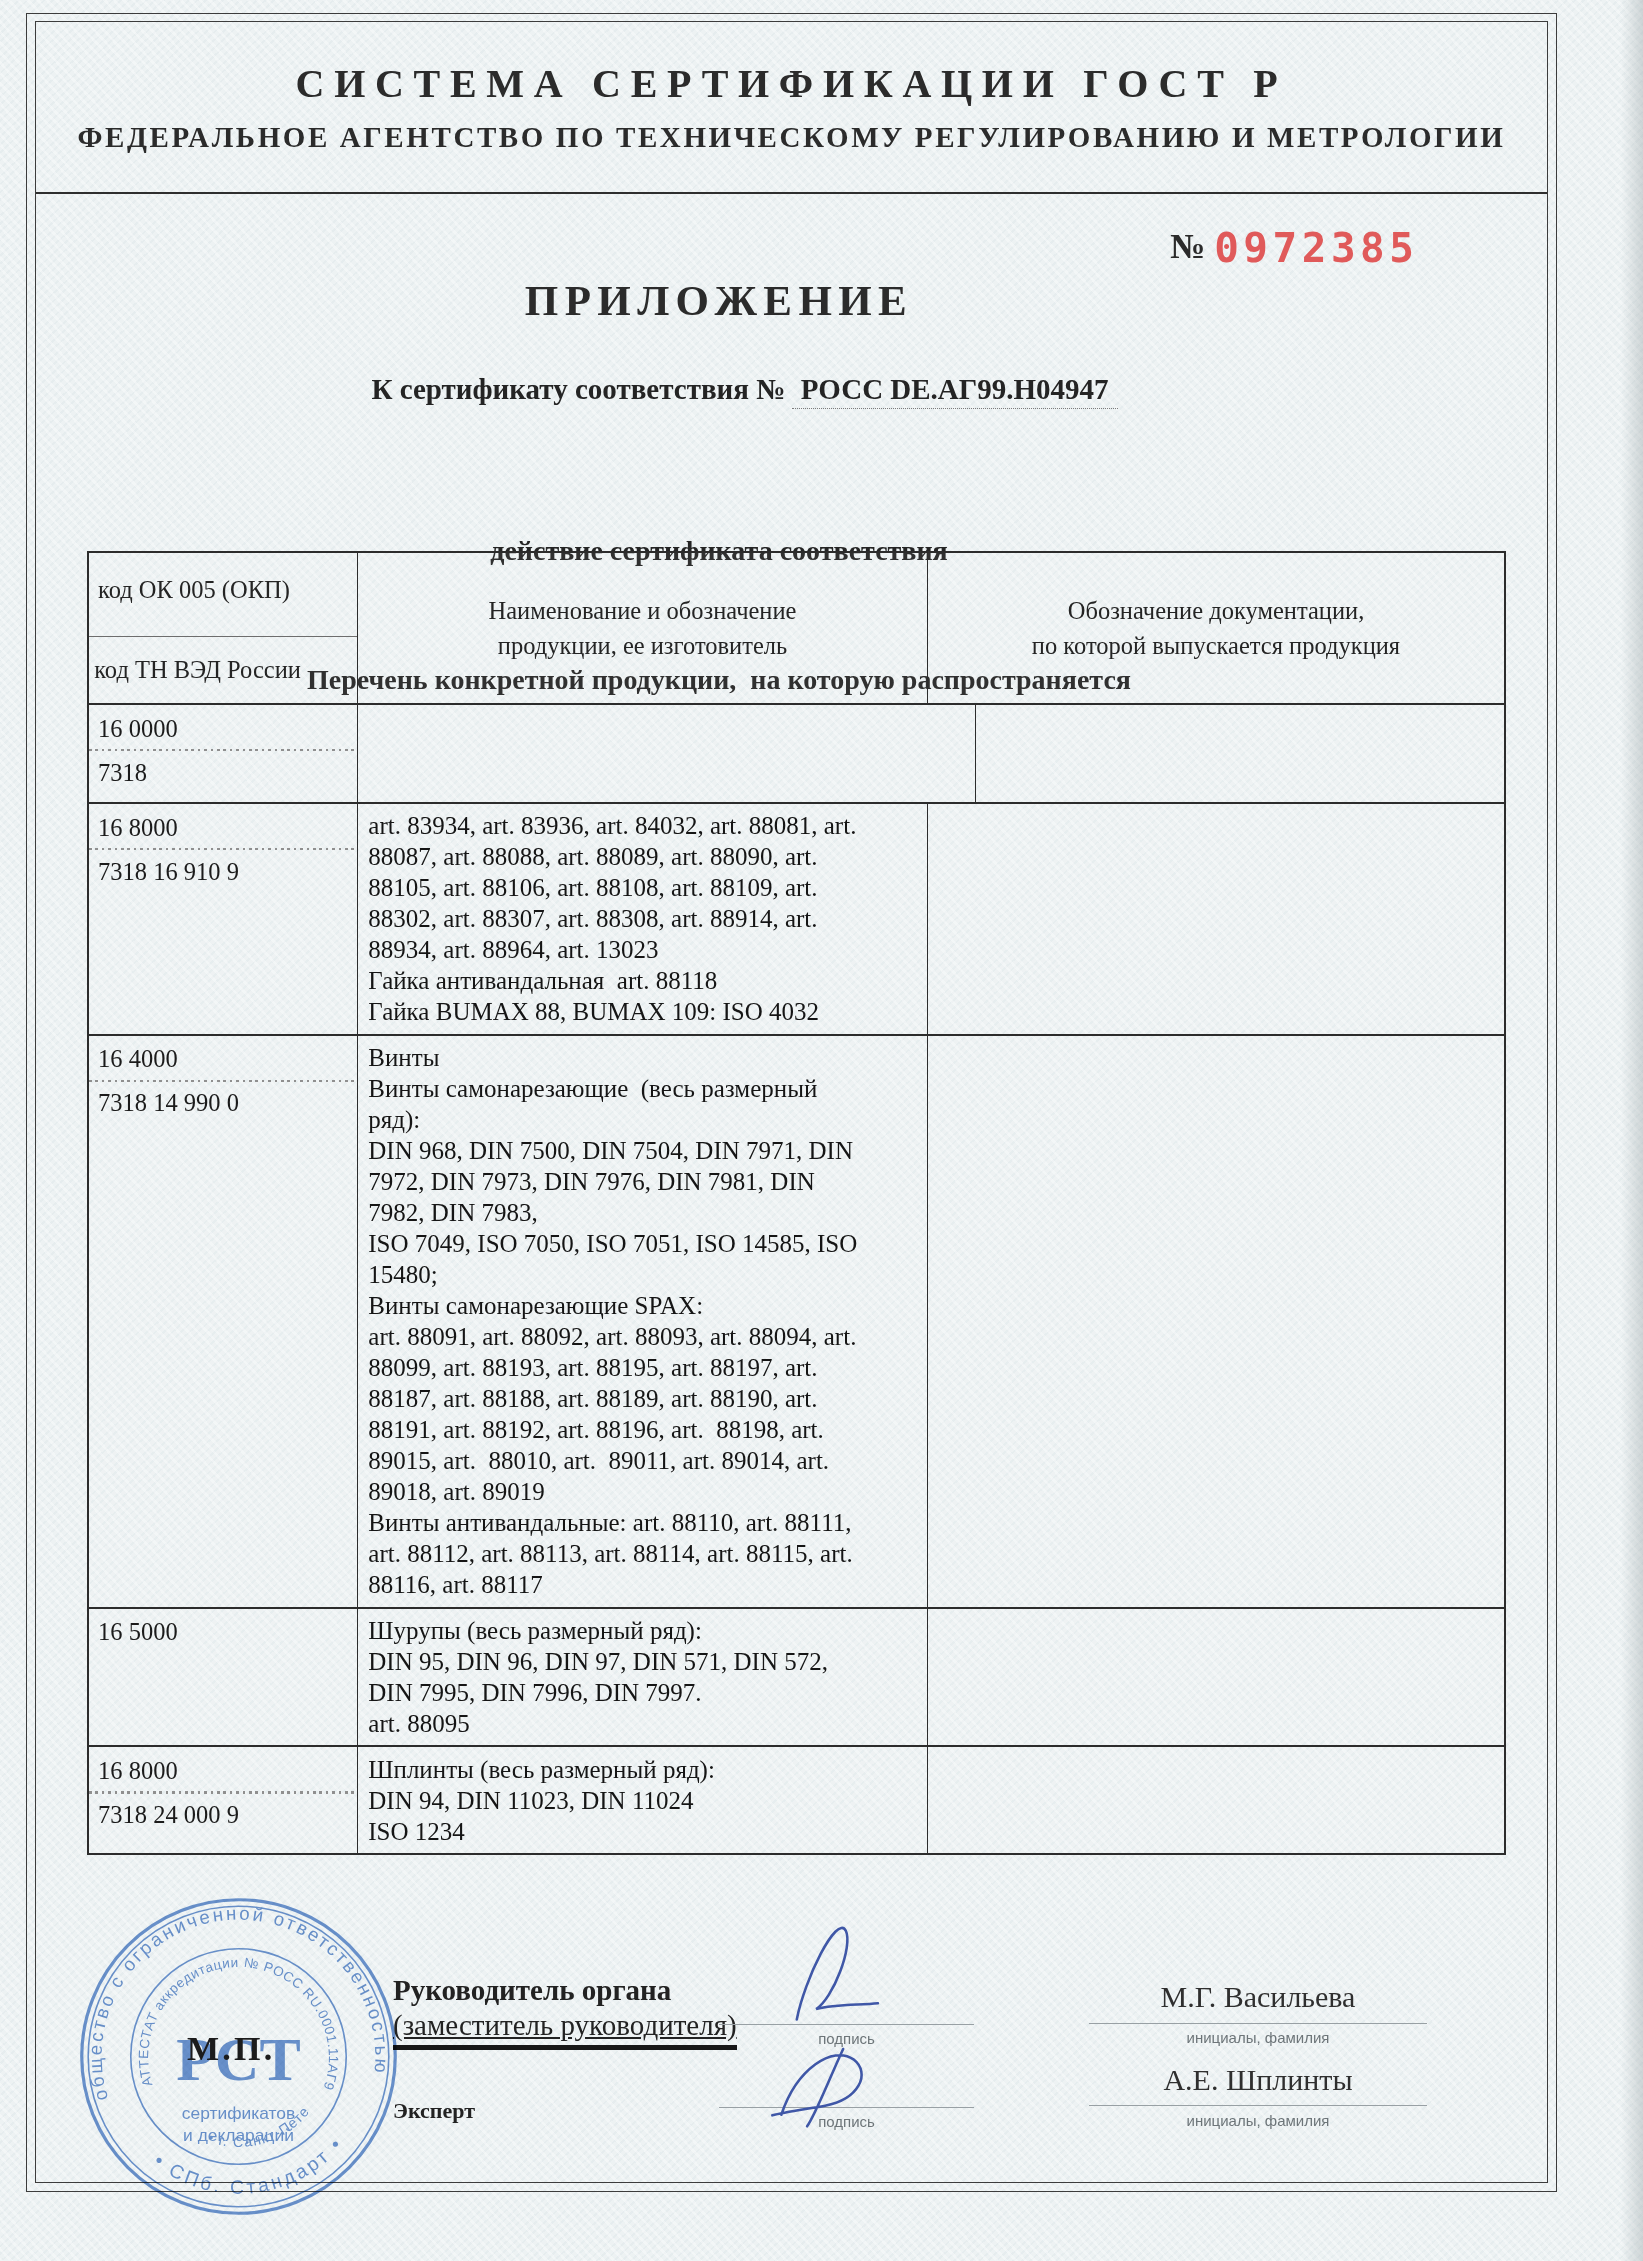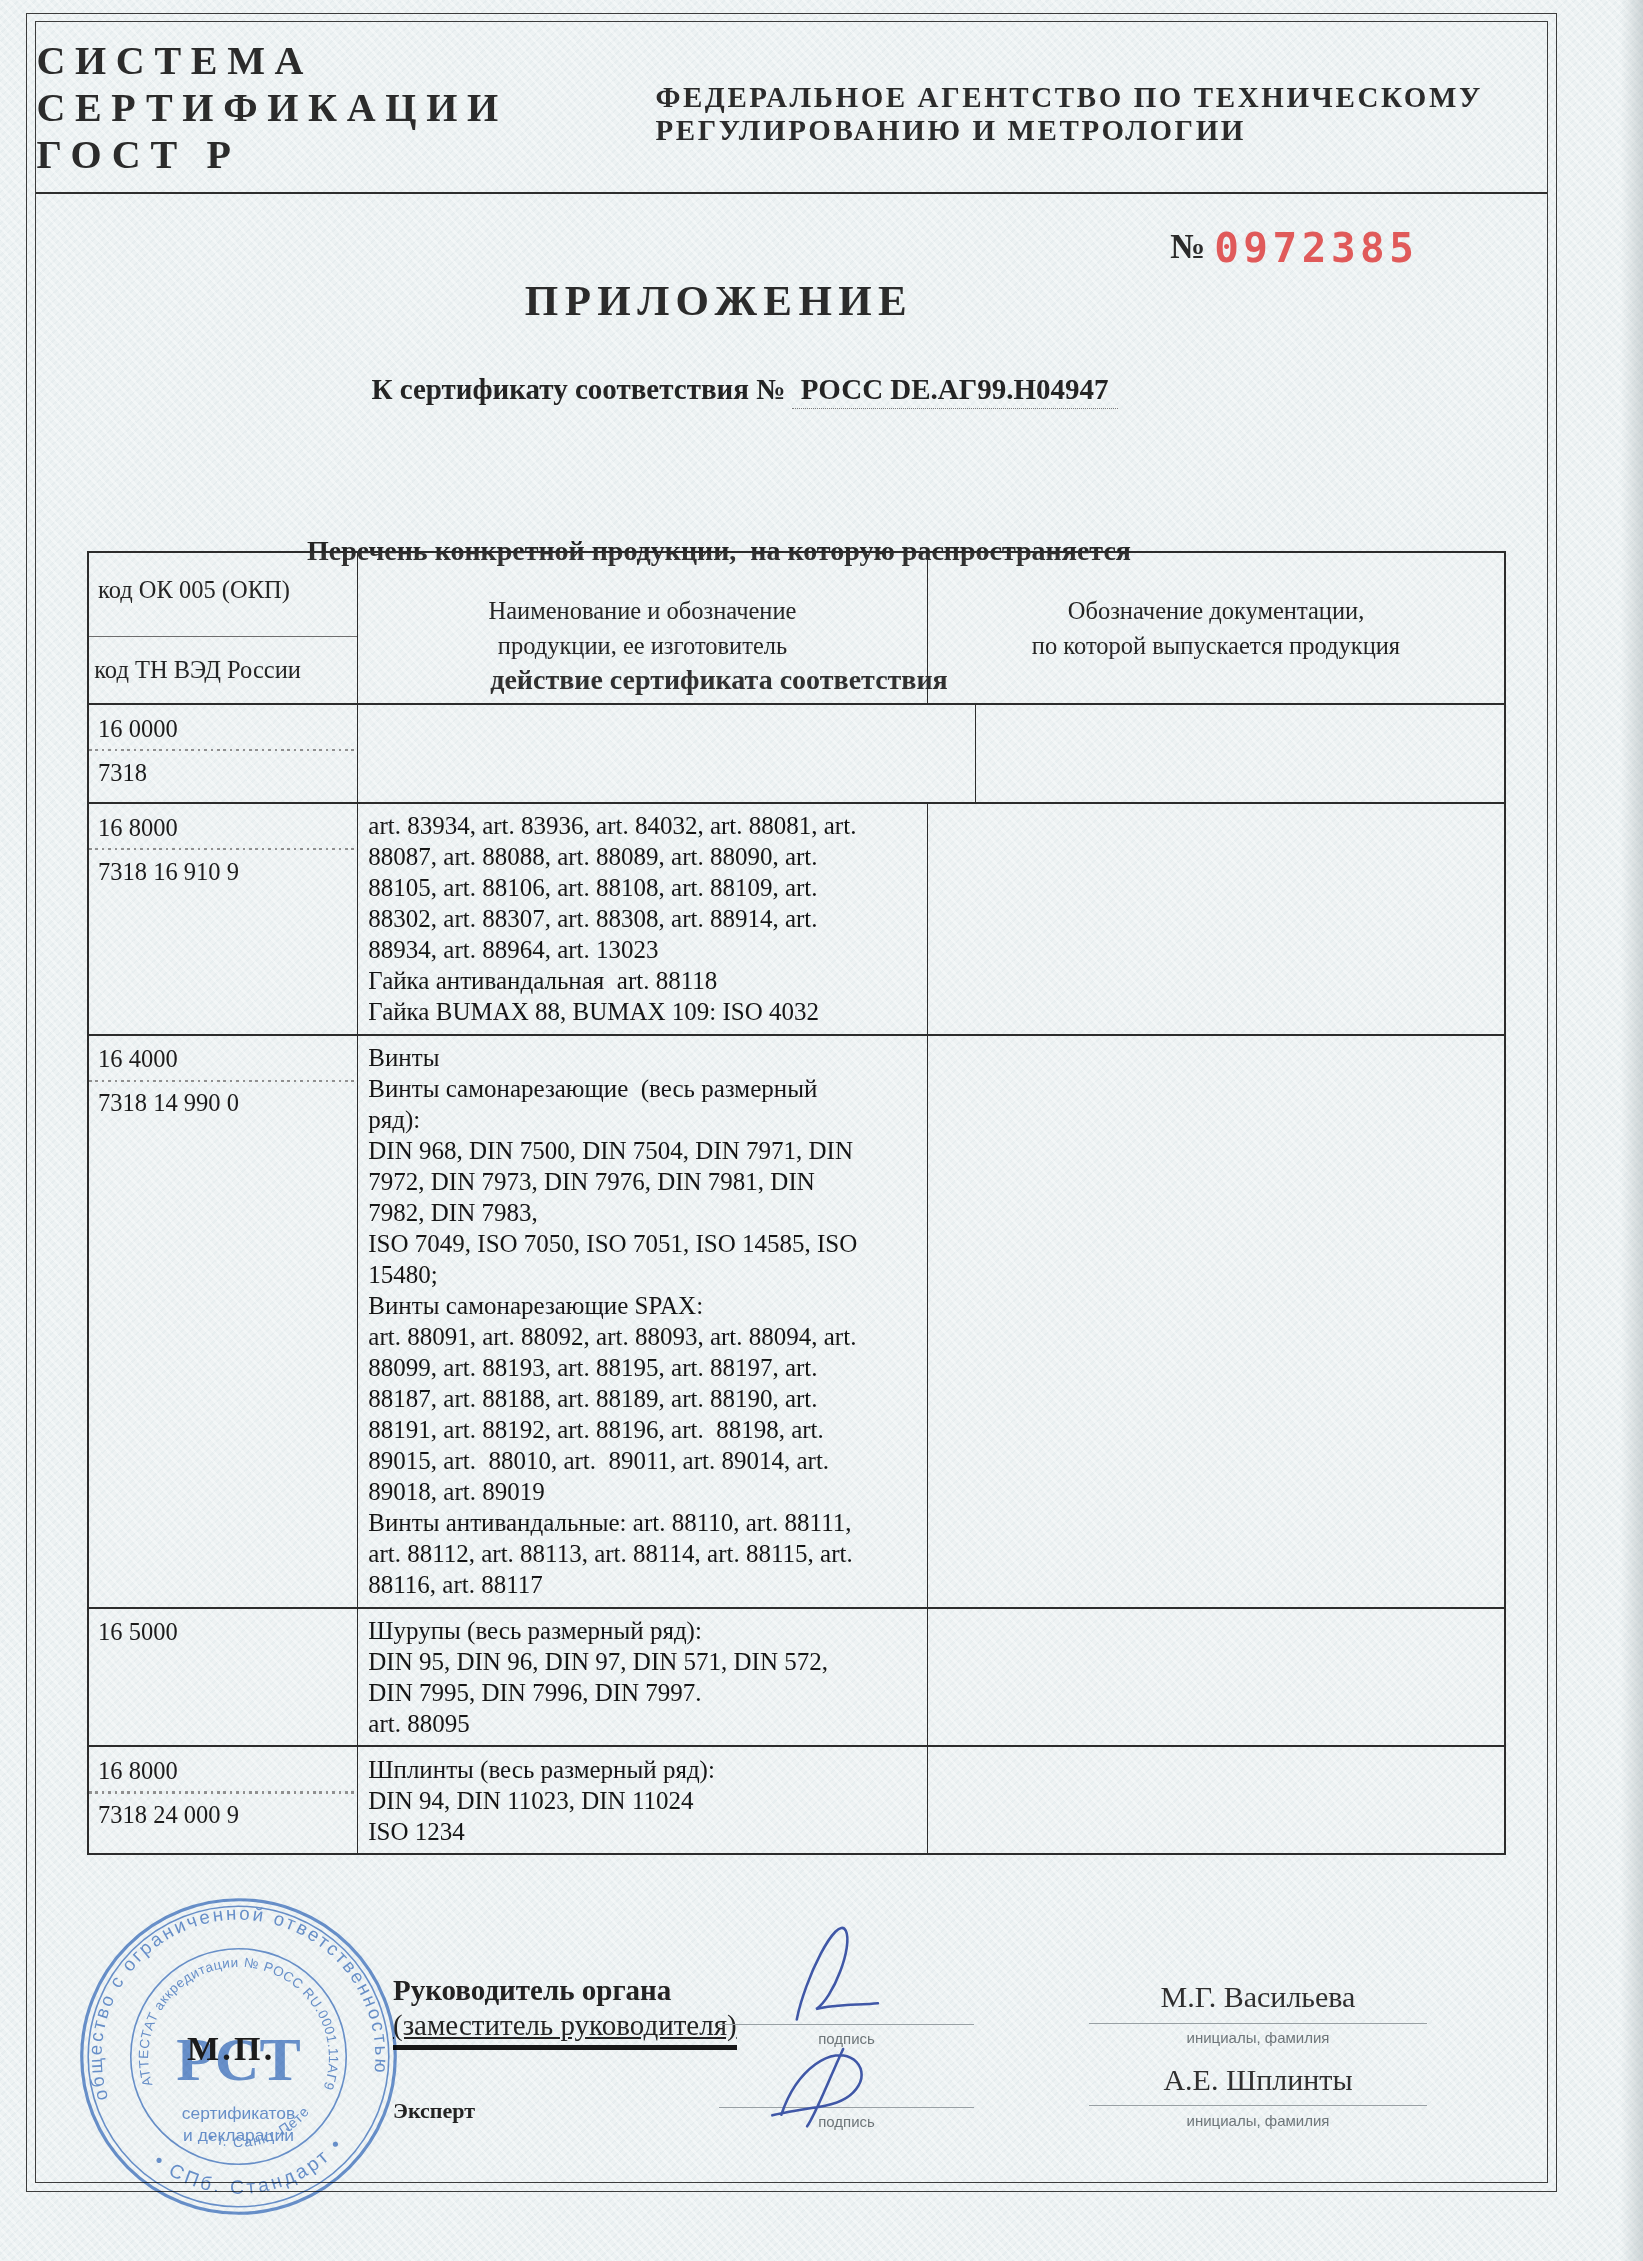--- a/index.html
+++ b/index.html
@@ -11,21 +11,21 @@
       repeating-linear-gradient(-43deg, rgba(186,204,210,.14) 0 1.9px, rgba(186,204,210,0) 1.9px 5.8px);
     font-family:"Liberation Serif", serif;color:#1d1d1d;
   }
   .page::after{content:"";position:absolute;top:0;right:0;width:23px;height:100%;
     background:linear-gradient(to right, rgba(160,170,173,0), rgba(160,170,173,.45));}
   
   .outer-frame{position:absolute;left:26px;top:13px;width:1529px;height:2177px;border:1.9px solid #3c3c3c;}
   .inner-frame{position:absolute;left:8.4px;top:7px;right:8.4px;bottom:7.7px;border:1.3px solid #3c3c3c;}
   
   .org-header{position:absolute;left:0;top:0;width:100%;height:170px;border-bottom:2.6px solid #2e2e2e;
-    display:flex;flex-direction:row;align-items:center;justify-content:center;}
+    display:flex;flex-direction:column;align-items:center;justify-content:center;}
   .org-line1{font-size:40px;font-weight:bold;letter-spacing:9.7px;color:#2b2b2b;}
   .org-line2{font-size:29px;font-weight:bold;letter-spacing:2.6px;margin-top:14px;color:#2b2b2b;}
   
   .blank-number{position:absolute;left:1170px;top:224px;white-space:nowrap;}
   .blank-number .num-sym{font-size:35px;font-weight:bold;color:#2b2b2b;vertical-align:3.9px;}
   .blank-number .num-digits{font-family:"DejaVu Sans Mono", monospace;font-size:41px;font-weight:bold;
     letter-spacing:4.5px;margin-left:9px;}
   
   .doc-title{position:absolute;left:26px;top:276px;width:1386px;text-align:center;
     font-size:43px;font-weight:bold;letter-spacing:6.4px;color:#2b2b2b;}
@@ -99,22 +99,22 @@
     <span class="num-sym">№</span><span class="num-digits" style="color:#e05a5a;">0972385</span>
   </div>
 
   <div class="doc-title">ПРИЛОЖЕНИЕ</div>
 
   <div class="doc-subtitle">
     <span>К сертификату соответствия №</span><span class="cert-no">РОСС DE.АГ99.Н04947</span>
   </div>
 
   <div class="doc-purpose">
+    <div>действие сертификата соответствия</div>
     <div>Перечень конкретной продукции,  на которую распространяется</div>
-    <div>действие сертификата соответствия</div>
   </div>
 
   <div class="ctable">
     <div class="t-head">
       <div class="hc hc1">
         <div class="hc1-top">код ОК 005 (ОКП)</div>
         <div class="hc1-div"></div>
         <div class="hc1-bot">код ТН ВЭД России</div>
       </div>
       <div class="hc hc2">

